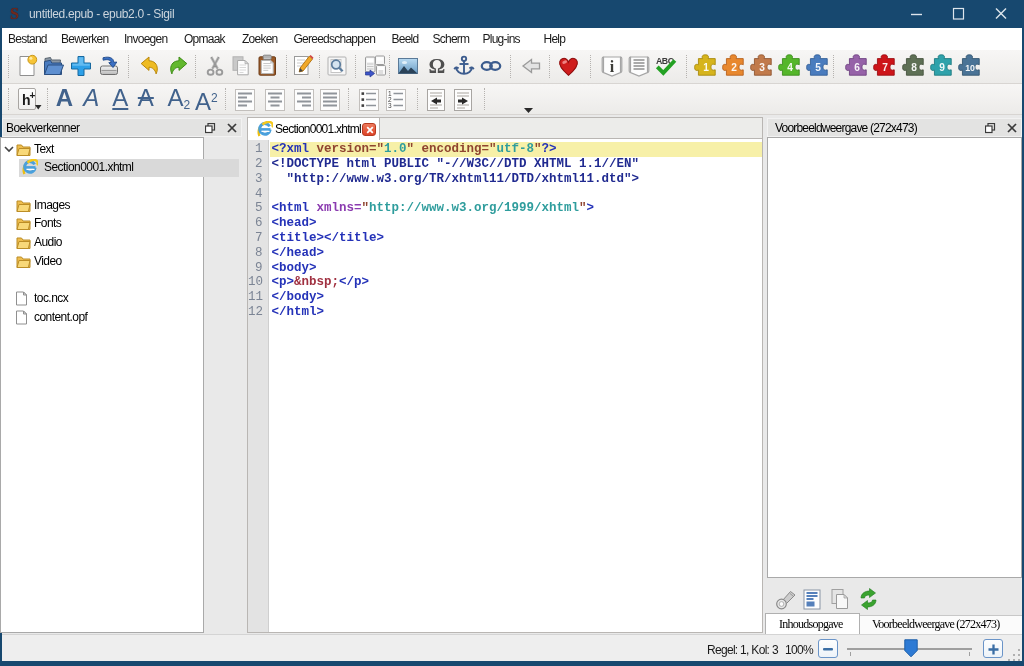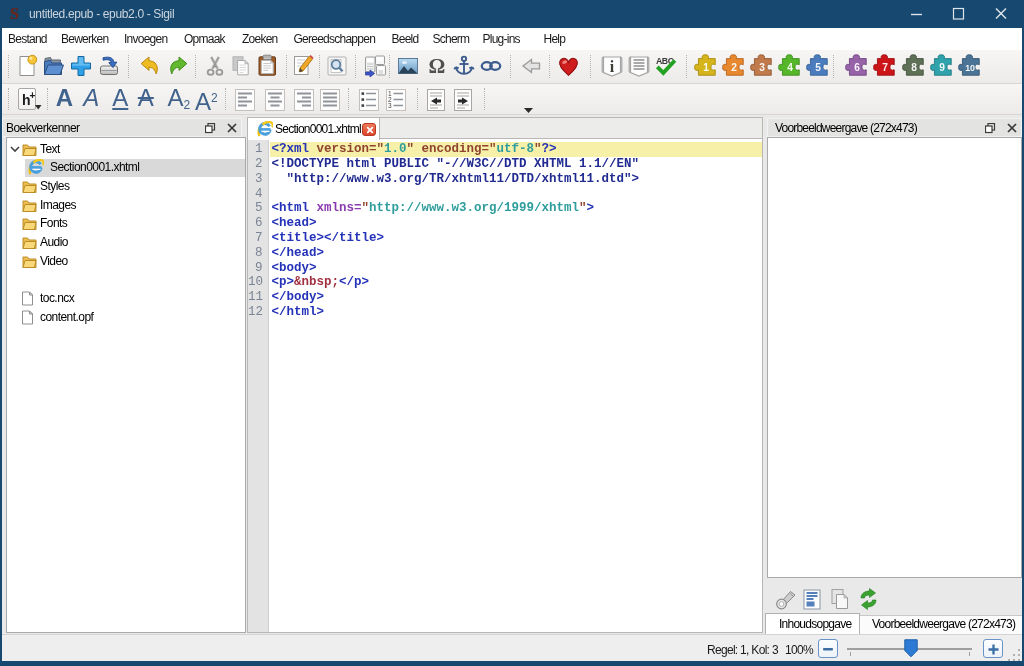--- a/index.html
+++ b/index.html
@@ -14,42 +14,42 @@
 #menubar { position:absolute; left:2px; top:28px; width:1020px; height:22px; background:#ffffff; }
 .mi { position:absolute; top:0; height:22px; line-height:23px; font-size:12px; letter-spacing:-0.75px; color:#1a1a1a; }
 #tb1 { position:absolute; left:2px; top:50px; width:1020px; height:34px; background:linear-gradient(#f7f6f5,#ecebe9); border-bottom:1px solid #d8d5d2; }
 #tb2 { position:absolute; left:2px; top:84px; width:1020px; height:31px; background:linear-gradient(#f7f6f5,#ecebe9); border-bottom:1px solid #d8d5d2; }
 .sep { position:absolute; top:5px; height:23px; width:0; border-left:1px dotted #b5b2af; }
 .sep2 { position:absolute; top:4px; height:22px; width:0; border-left:1px dotted #b5b2af; }
 .ti { position:absolute; top:4px; width:24px; height:24px; }
 #main { position:absolute; left:0; top:115px; width:1024px; height:519px; }
 #lheader { position:absolute; left:2px; top:2.5px; width:240px; height:19px; background:#e3e3e2; border:1px solid #f2f2f2; }
 #lheader span { position:absolute; left:3px; top:2.5px; font-size:12px; letter-spacing:-0.55px; color:#000; }
-#ltree { position:absolute; left:6px; top:21.5px; width:240px; height:496.5px; background:#ffffff; border:1px solid #a9a9a9; }
+#ltree { position:absolute; left:0; top:21.5px; width:204px; height:496.5px; background:#ffffff; border:1px solid #a9a9a9; }
 .trow { position:absolute; left:0; width:238px; height:19px; font-size:12px; letter-spacing:-0.55px; color:#000; }
 .trow .lbl { position:absolute; top:2px; }
 #selbar { position:absolute; left:18px; top:21px; width:220px; height:18.5px; background:#d9d9d9; }
 #edtabbar { position:absolute; left:247px; top:2px; width:516px; height:22px; background:#ececea; border:1px solid #b9b6b3; border-bottom:1px solid #b9b6b3; }
 #edtab { position:absolute; left:247px; top:1.5px; width:133px; height:23.5px; background:#ffffff; border:1px solid #b9b6b3; border-bottom:none; z-index:3; }
 #edtabtext { position:absolute; left:27px; top:4.5px; font-size:12px; letter-spacing:-0.75px; color:#000; }
 #edbody { position:absolute; left:247px; top:24px; width:516px; height:494px; background:#ffffff; border:1px solid #b9b6b3; border-top:none; }
 #gutter { position:absolute; left:0; top:0; width:20.6px; height:493px; background:#e3e3e3; border-right:1px solid #cfcfcf; }
 #lnums { position:absolute; left:0; top:3.2px; width:14.5px; font-family:"Liberation Mono", monospace; font-size:12.5px; line-height:14.8px; text-align:right; color:#7b8494; }
 #yellowline { position:absolute; left:21.6px; top:3.2px; width:492px; height:14.8px; background:#f7f0a8; }
 #code { position:absolute; left:23.5px; top:3.2px; font-family:"Liberation Mono", monospace; font-size:12.5px; line-height:14.8px; font-weight:bold; white-space:pre; }
 .cb { color:#2432b8; }
 .cn { color:#202a90; }
 .cr { color:#8f4430; }
 .ct { color:#2f9d9d; }
 .cp { color:#8b3bb0; }
 .ce { color:#a03040; }
 #rheader { position:absolute; left:767px; top:2.5px; width:255px; height:19px; background:#e3e3e2; border:1px solid #f2f2f2; }
 #rheader span { position:absolute; left:7px; top:2.5px; font-size:12px; letter-spacing:-0.8px; color:#000; }
 #rpreview { position:absolute; left:767px; top:21.5px; width:255px; height:441px; background:#ffffff; border:1px solid #a9a9a9; }
-#rtabs { position:absolute; left:765px; top:498px; width:257px; height:21px; }
+#rtabs { position:absolute; left:765px; top:498px; width:257px; height:21px;font-family:Liberation Serif, serif; }
 .rtabtext { font-size:12px; letter-spacing:-0.75px; color:#000; position:absolute; top:3px; white-space:nowrap; }
 #rtab1 { position:absolute; left:0px; top:0px; width:95px; height:21px; background:#ffffff; border:1px solid #b0b0b0; border-bottom:none; }
 #rtab2 { position:absolute; left:95px; top:1.5px; width:162px; height:19.5px; background:#fbfbfb; border-top:1px solid #c8c8c8; }
 #statusbar { position:absolute; left:2px; top:634px; width:1020px; height:27px; background:#eeeeee; border-top:1px solid #d4d4d4; }
 #botborder { position:absolute; left:0; top:661px; width:1024px; height:5px; background:#17486f; }
 .sbtext { position:absolute; top:7.5px; font-size:12px; letter-spacing:-0.7px; color:#1a1a1a; }
 .sbtn { position:absolute; top:4px; width:20px; height:19px; background:linear-gradient(#fdfefe,#edf3f9); border:1px solid #6a94c8; border-radius:3px; }
 .A { position:absolute; top:0.5px; font-family:"Liberation Sans", sans-serif; font-size:24px; line-height:26px; color:#41628c; }
 </style>
 </head>
@@ -371,27 +371,20 @@
     <div class="trow" style="top:20.7px">
           <svg class="abs" style="left:21px;top:1px" width="16" height="16" viewBox="0 0 16 16">
             <path d="M2.4,15 C0.4,9.8 2.7,4.3 7.2,2" fill="none" stroke="#edbe12" stroke-width="2.4"></path>
             <path d="M13.2,8.6 A5.3,5.3 0 1 1 12.6,5.4" fill="none" stroke="#4aa0dc" stroke-width="3"></path>
             <rect x="2.9" y="7.1" width="10.6" height="2.7" fill="#4aa0dc"></rect>
             <rect x="4.5" y="9.8" width="8" height="1.2" fill="#fff"></rect>
             <path d="M5.5,3.6 C8.5,0.5 13,0.1 14.9,2.1 C16,3.3 15.7,5 14.9,5.8" fill="none" stroke="#f4c81e" stroke-width="2.4"></path>
           </svg>
           <span class="lbl" style="left:43px">Section0001.xhtml</span>
         </div>
-    <div class="trow" style="top:39.4px">
-          <svg class="abs" style="left:15px;top:2px" width="15" height="15" viewBox="0 0 15 15">
-            <path d="M1,3 h4.5 l1.5,2 H14 v8.5 H1 z" fill="#eebd4e" stroke="#bb8d26"></path>
-            <path d="M1,13.5 L3,6.5 h11 l-1.6,7 z" fill="#f8d878" stroke="#bb8d26"></path>
-          </svg>
-          <span class="lbl" style="left:33px">Styles</span>
-        </div>
     <div class="trow" style="top:58.1px">
           <svg class="abs" style="left:15px;top:2px" width="15" height="15" viewBox="0 0 15 15">
             <path d="M1,3 h4.5 l1.5,2 H14 v8.5 H1 z" fill="#eebd4e" stroke="#bb8d26"></path>
             <path d="M1,13.5 L3,6.5 h11 l-1.6,7 z" fill="#f8d878" stroke="#bb8d26"></path>
           </svg>
           <span class="lbl" style="left:33px">Images</span>
         </div>
     <div class="trow" style="top:76.8px">
           <svg class="abs" style="left:15px;top:2px" width="15" height="15" viewBox="0 0 15 15">
             <path d="M1,3 h4.5 l1.5,2 H14 v8.5 H1 z" fill="#eebd4e" stroke="#bb8d26"></path>

